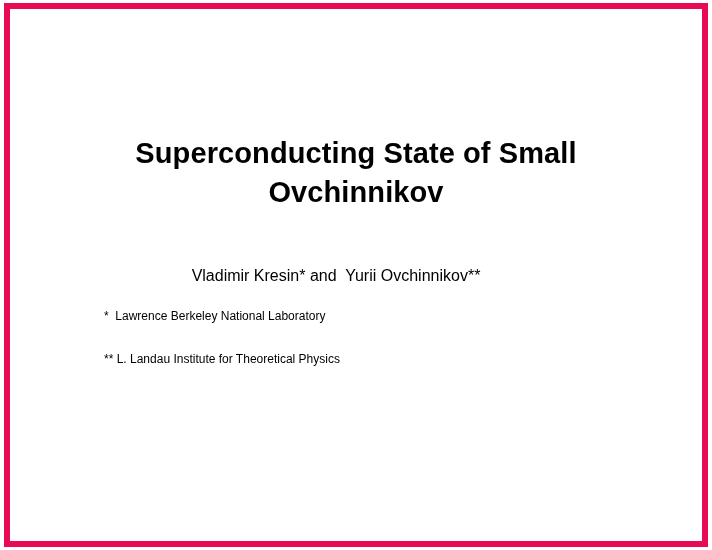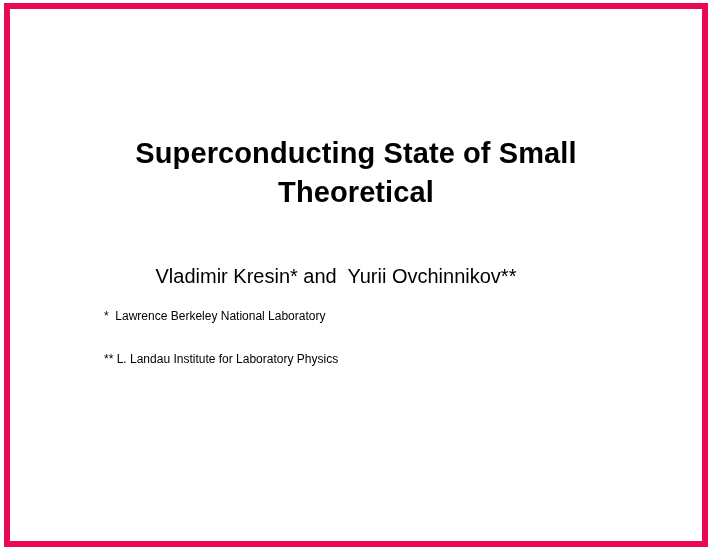--- a/index.html
+++ b/index.html
@@ -67,21 +67,21 @@
   #authors-line {
     position: absolute;
     left: 0;
     top: 254px;
     width: 692px;
     text-align: center;
     padding-right: 40px;
     box-sizing: border-box;
     font-family: "Liberation Sans", sans-serif;
     font-weight: normal;
-    font-size: 20px;
+    font-size: 16px;
     line-height: 26px;
     color: #000000;
     white-space: pre;
   }
 
   .affiliation-line {
     position: absolute;
     left: 94px;
     font-family: "Liberation Sans", sans-serif;
     font-weight: normal;
@@ -105,28 +105,28 @@
 </style>
 </head>
 <body>
 
 <div id="slide-root" style="background: rgb(255, 255, 255);">
 
   <div id="slide-content">
 
     <div id="title-block">
       <span class="title-line">Superconducting State of Small</span>
-      <span class="title-line">Theoretical</span>
+      <span class="title-line">Ovchinnikov</span>
     </div>
 
     <div id="authors-line">Vladimir Kresin* and  Yurii Ovchinnikov**</div>
 
     <div class="affiliation-line" id="affiliation-1">*  Lawrence Berkeley National Laboratory</div>
 
-    <div class="affiliation-line" id="affiliation-2">** L. Landau Institute for Laboratory Physics</div>
+    <div class="affiliation-line" id="affiliation-2">** L. Landau Institute for Theoretical Physics</div>
 
     <div id="slide-body-empty"></div>
 
   </div>
 
   <div id="slide-frame" style="border-color: rgb(232, 10, 82);"></div>
 
 </div>
 
 </body></html>

